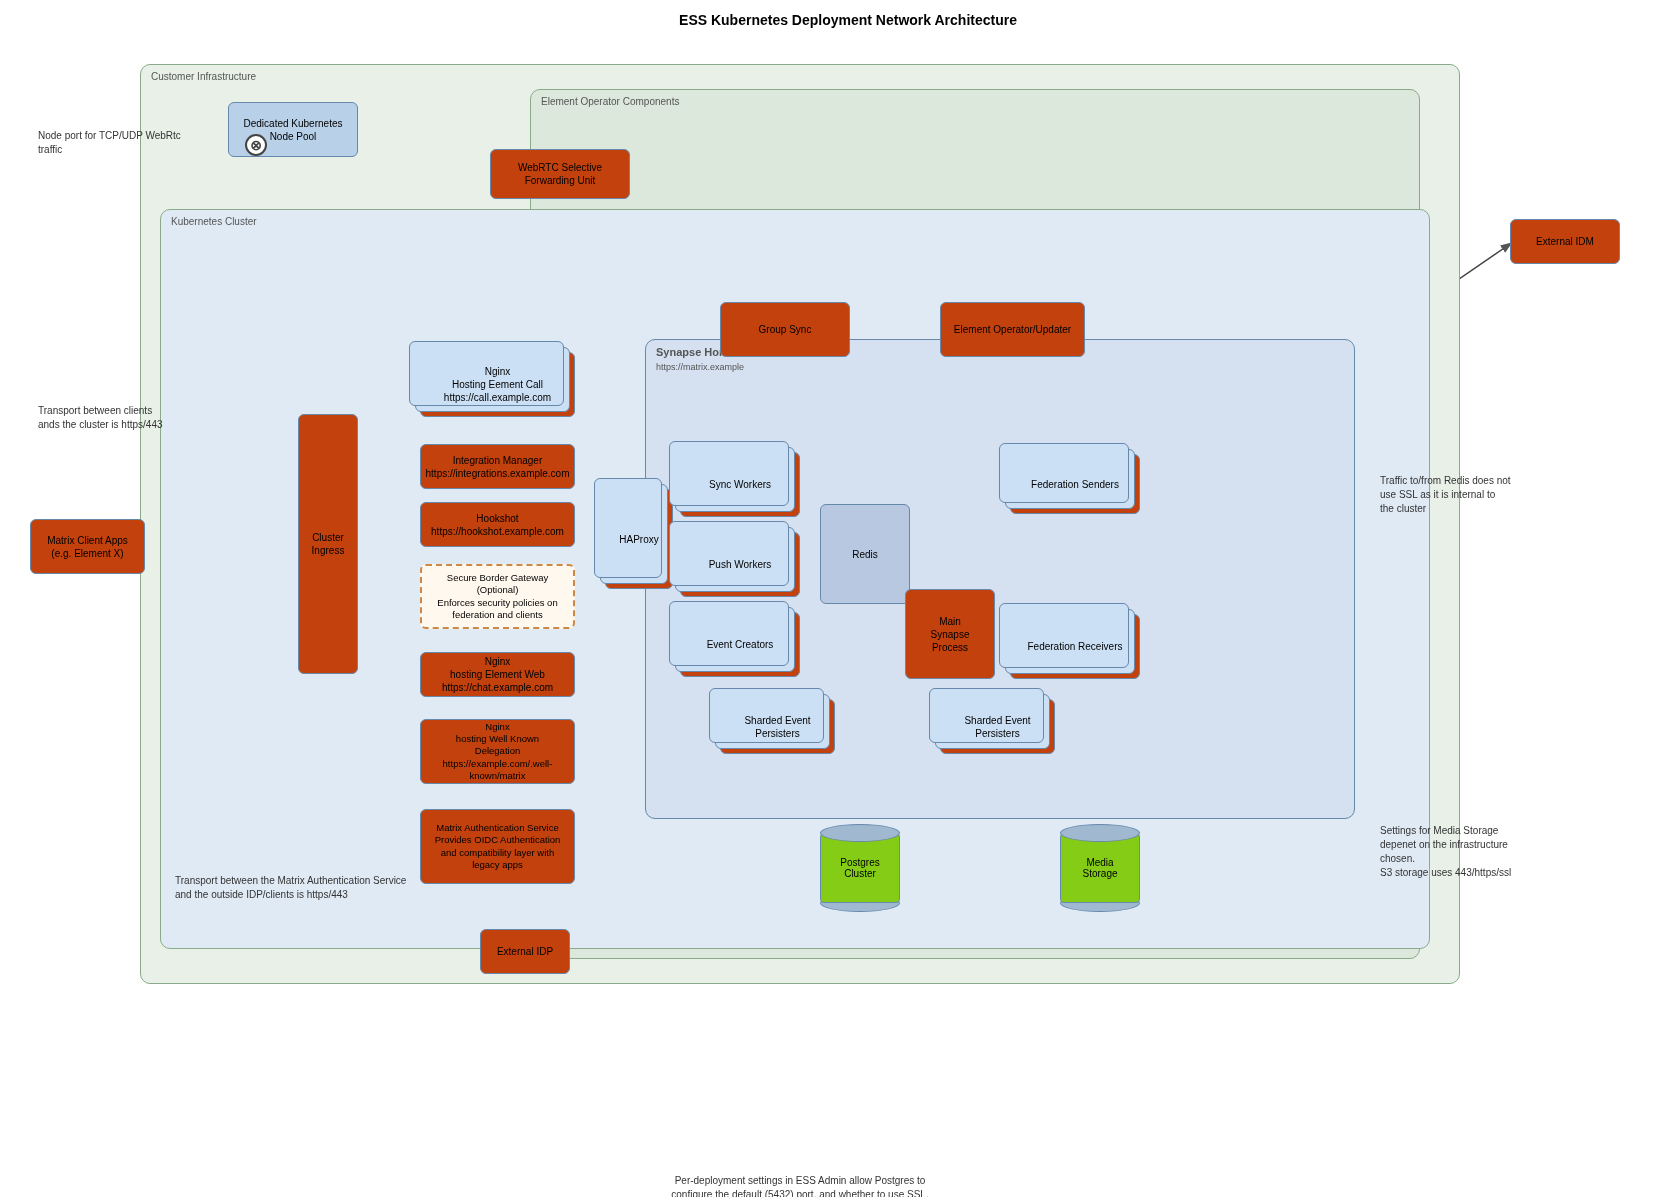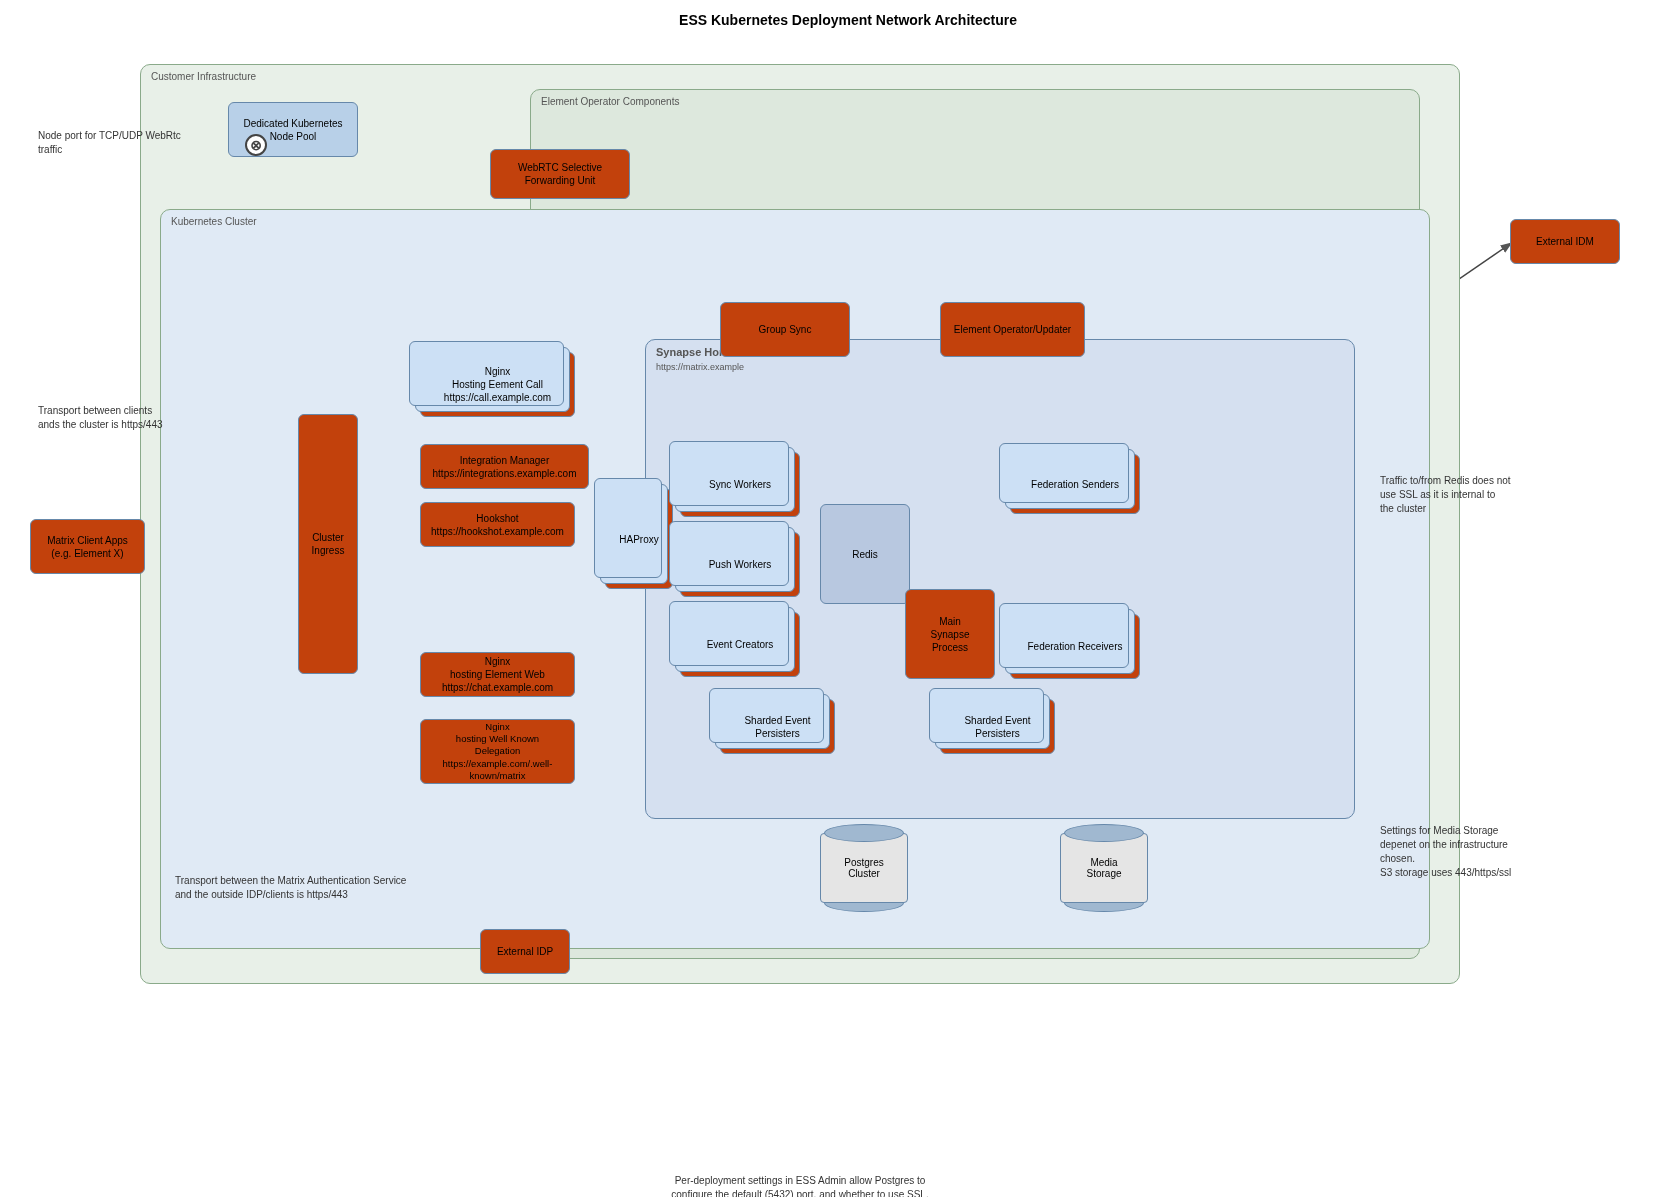--- a/index.html
+++ b/index.html
@@ -88,24 +88,24 @@
     }
     
     .cylinder {
       position: absolute;
       display: flex;
       flex-direction: column;
       align-items: center;
       justify-content: center;
     }
     .cylinder-body {
-      background: #e5e5e5;
+      background: #84cc16;
       border: 1.5px solid #6688aa;
       border-radius: 4px;
-      width: 88px;
+      width: 80px;
       height: 70px;
       display: flex;
       align-items: center;
       justify-content: center;
       text-align: center;
       font-size: 10px;
       position: relative;
     }
     .cylinder-top {
       width: 80px;
@@ -261,37 +261,43 @@
   </div>
 
   <div class="node-box" style="left:298px;top:380px;width:60px;height:260px;">
     <span style="white-space:pre-line;text-align:center;">Cluster<br>Ingress</span>
   </div>
 
   <div class="node-box stack-shadow" style="left:420px;top:318px;width:155px;height:65px;z-index:2;">
     <span style="white-space:pre-line;text-align:center;font-size:10px;">Nginx<br>Hosting Eement Call<br>https://call.example.com</span>
   </div>
 
-  <div class="node-box" style="left:420px;top:410px;width:169px;height:45px;">
+  <div class="node-box" style="left:420px;top:410px;width:155px;height:45px;">
     <span style="white-space:pre-line;text-align:center;font-size:10px;">Integration Manager<br>https://integrations.example.com</span>
   </div>
 
   <div class="node-box" style="left:420px;top:468px;width:155px;height:45px;">
     <span style="white-space:pre-line;text-align:center;font-size:10px;">Hookshot<br>https://hookshot.example.com</span>
   </div>
 
+  <div class="node-box orange-dashed" style="left:420px;top:530px;width:155px;height:65px;">
+    <span style="white-space:pre-line;text-align:center;font-size:9.5px;">Secure Border Gateway (Optional)<br>Enforces security policies on<br>federation and clients</span>
+  </div>
 
   <div class="node-box" style="left:420px;top:618px;width:155px;height:45px;">
     <span style="white-space:pre-line;text-align:center;font-size:10px;">Nginx<br>hosting Element Web<br>https://chat.example.com</span>
   </div>
 
   <div class="node-box" style="left:420px;top:685px;width:155px;height:65px;">
     <span style="white-space:pre-line;text-align:center;font-size:9.5px;">Nginx<br>hosting Well Known<br>Delegation<br>https://example.com/.well-known/matrix</span>
   </div>
 
+  <div class="node-box" style="left:420px;top:775px;width:155px;height:75px;">
+    <span style="white-space:pre-line;text-align:center;font-size:9.5px;">Matrix Authentication Service<br>Provides OIDC Authentication<br>and compatibility layer with<br>legacy apps</span>
+  </div>
 
   <div class="node-box stack-shadow" style="left:605px;top:455px;width:68px;height:100px;z-index:2;">
     <span>HAProxy</span>
   </div>
 
   <div class="box synapse-homeserver">
     <span class="box-label" style="font-size:11px;font-weight:bold;">Synapse Homeserver</span>
     <span style="position:absolute;top:22px;left:10px;font-size:9px;color:#555;">https://matrix.example</span>
   </div>
 

